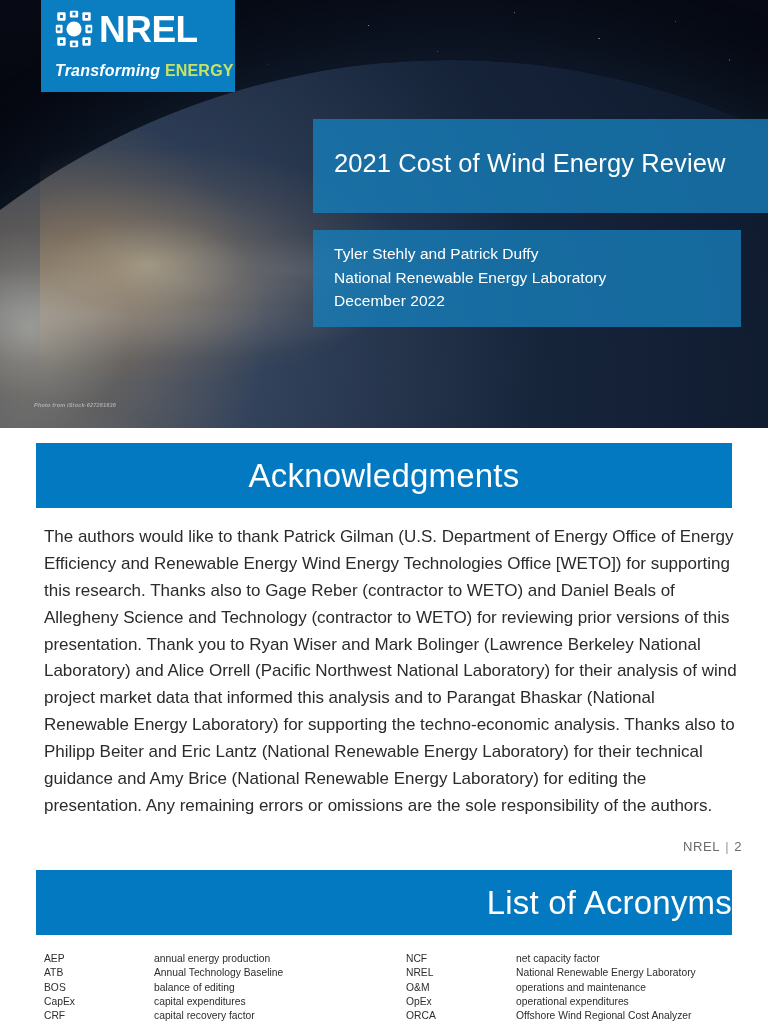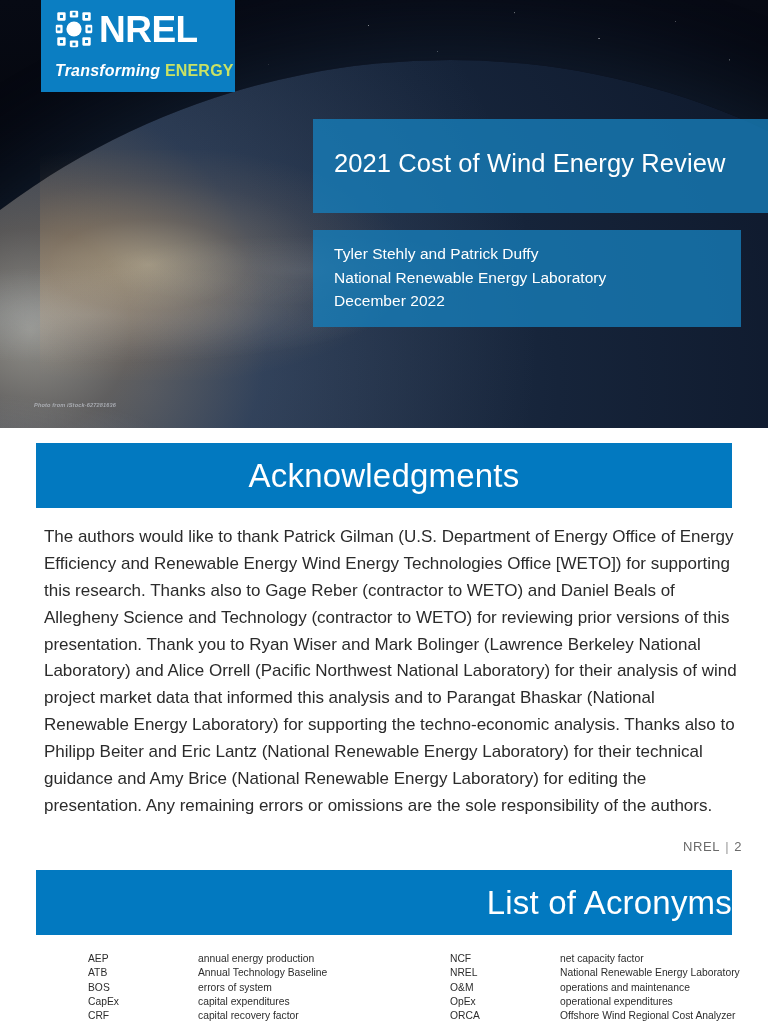--- a/index.html
+++ b/index.html
@@ -266,21 +266,21 @@
     left: 44px;
     top: 92px;
     width: 712px;
     display: grid;
     grid-template-columns: 110px 252px 110px 240px;
     row-gap: 0px;
     color: #2d2d2d;
     font-size: 10.3px;
     line-height: 1.385;
   }
-  .acr-cell { white-space: nowrap; overflow: hidden; margin-left: 44px; }
+  .acr-cell { white-space: nowrap; overflow: hidden; }
 </style>
 </head>
 <body>
 
 <div class="page">
 
   <section class="slide-title">
 
     <div class="space-bg"></div>
     <div class="earth"></div>
@@ -349,21 +349,21 @@
     <div class="acr-table" id="acronym-table">
         <div class="acr-cell">AEP</div>
         <div class="acr-cell">annual energy production</div>
         <div class="acr-cell">NCF</div>
         <div class="acr-cell">net capacity factor</div>
         <div class="acr-cell">ATB</div>
         <div class="acr-cell">Annual Technology Baseline</div>
         <div class="acr-cell">NREL</div>
         <div class="acr-cell">National Renewable Energy Laboratory</div>
         <div class="acr-cell">BOS</div>
-        <div class="acr-cell">errors of system</div>
+        <div class="acr-cell">balance of editing</div>
         <div class="acr-cell">O&amp;M</div>
         <div class="acr-cell">operations and maintenance</div>
         <div class="acr-cell">CapEx</div>
         <div class="acr-cell">capital expenditures</div>
         <div class="acr-cell">OpEx</div>
         <div class="acr-cell">operational expenditures</div>
         <div class="acr-cell">CRF</div>
         <div class="acr-cell">capital recovery factor</div>
         <div class="acr-cell">ORCA</div>
         <div class="acr-cell">Offshore Wind Regional Cost Analyzer</div>

